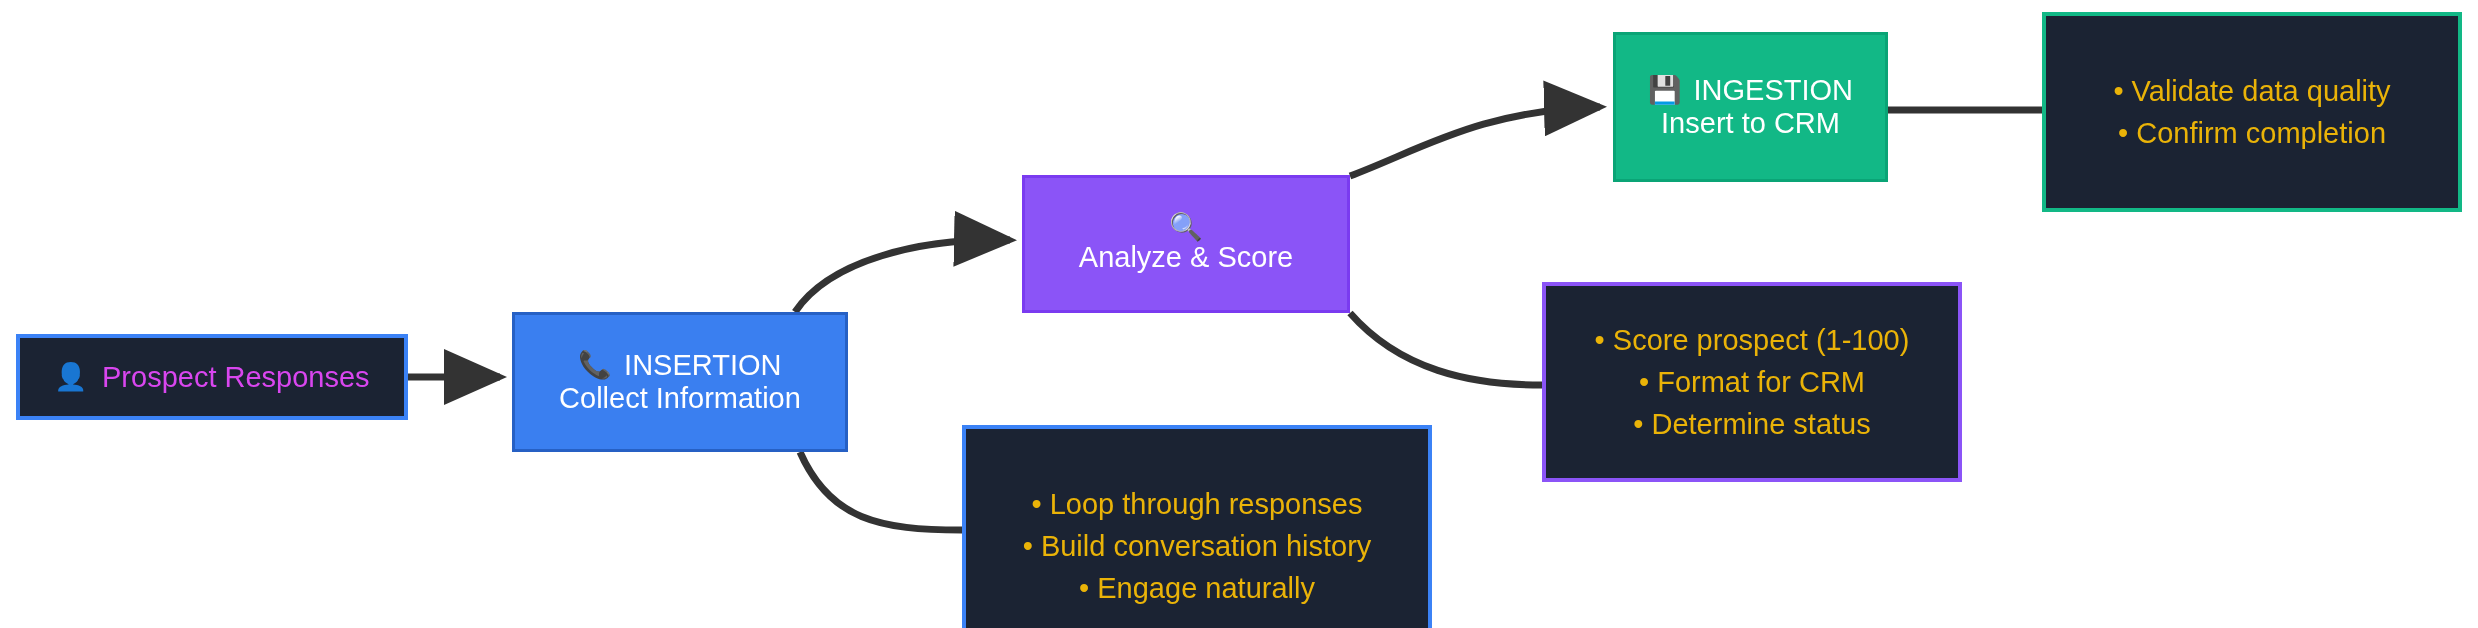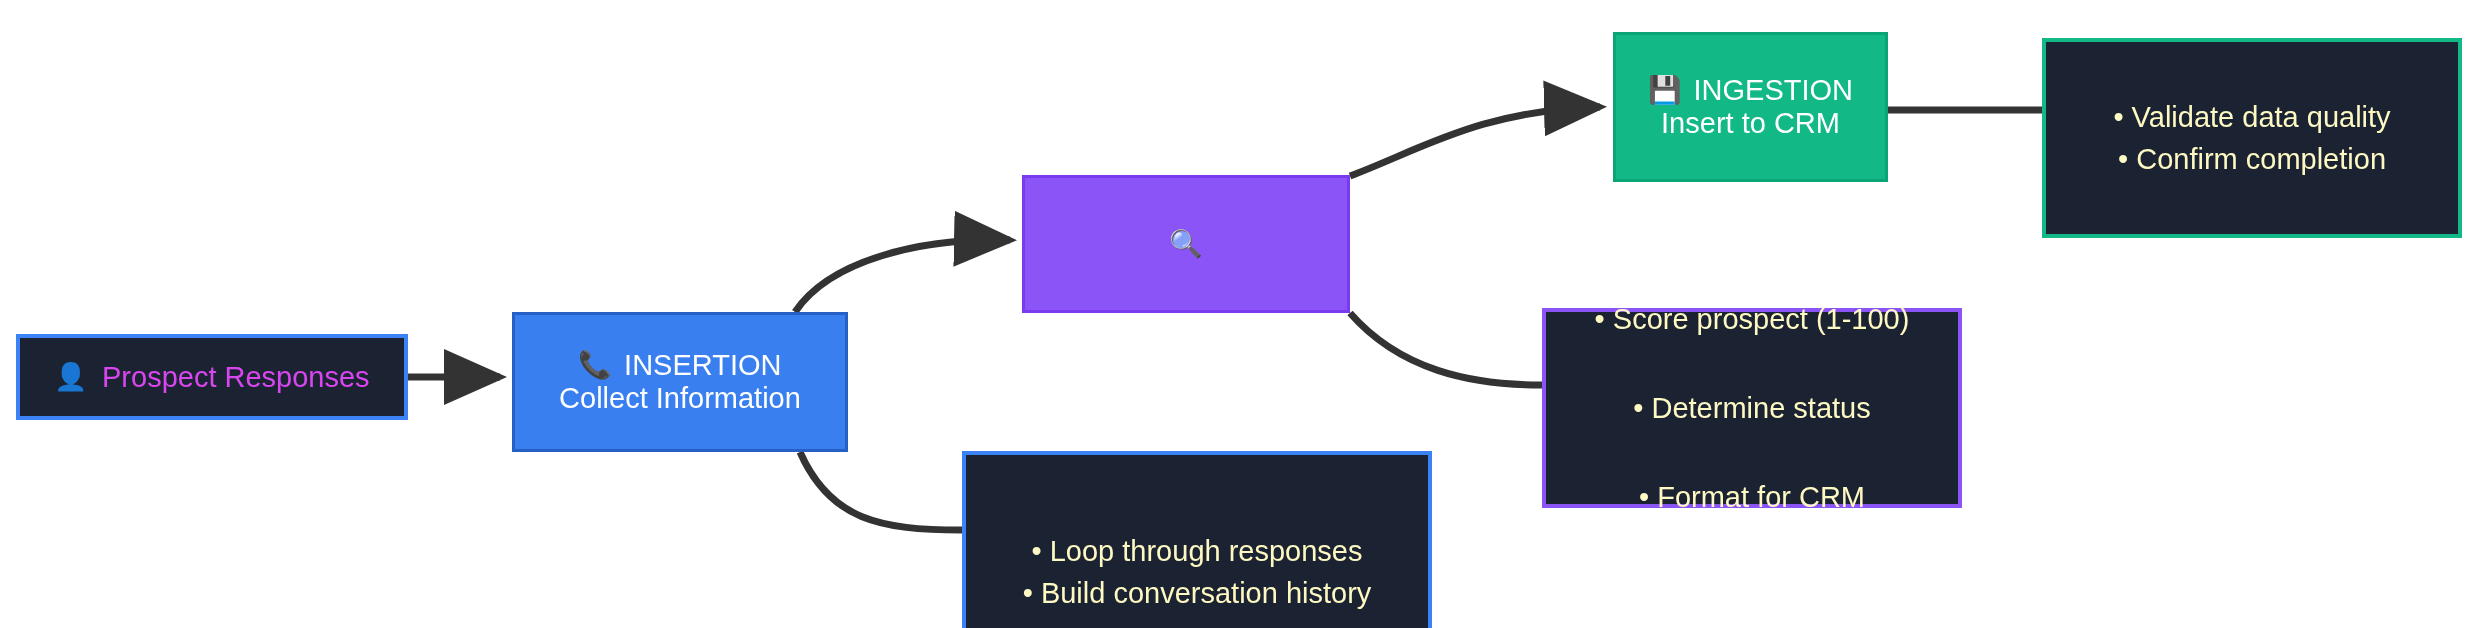--- a/index.html
+++ b/index.html
@@ -81,32 +81,31 @@
     position: absolute;
     box-sizing: border-box;
     background: #1b2333;
     border-style: solid;
     border-width: 4px;
     display: flex;
     flex-direction: column;
     align-items: center;
     justify-content: center;
     text-align: center;
-    color: #fef9c3;
+    color: #eab308;
     z-index: 3;
-    margin-top: 26px;
   }
   .detail .bullet {
     font-size: 29px;
     line-height: 1.18;
     white-space: nowrap;
     padding: 4px 0;
   }
   .detail-blue   { border-color: #3b82f6; }
-  .detail-purple { border-color: #8b54f7; gap: 47px; }
+  .detail-purple { border-color: #8b54f7; }
   .detail-green  { border-color: #12b886; }
 
   .icon {
     font-size: 27px;
     line-height: 1;
     display: inline-block;
   }
 </style>
 </head>
 <body>
@@ -143,39 +142,41 @@
       <span class="icon">📞</span>
       <span>INSERTION</span>
     </div>
     <div class="line2">Collect Information</div>
   </div>
 
   <div class="node proc node-qualification" style="left:1022px; top:175px; width:328px; height:138px;">
     <div class="line1">
       <span class="icon">🔍</span>
     </div>
+    <div class="line2">Analyze &amp; Score</div>
   </div>
 
   <div class="node proc node-insertion" style="left:1613px; top:32px; width:275px; height:150px;">
     <div class="line1">
       <span class="icon">💾</span>
       <span>INGESTION</span>
     </div>
     <div class="line2">Insert to CRM</div>
   </div>
 
   <div class="detail detail-blue" style="left:962px; top:425px; width:470px; height:242px;">
     <div class="bullet">• Loop through responses</div>
     <div class="bullet">• Build conversation history</div>
+    <div class="bullet">• Engage naturally</div>
   </div>
 
   <div class="detail detail-purple" style="left:1542px; top:282px; width:420px; height:200px;">
     <div class="bullet">• Score prospect (1-100)</div>
+    <div class="bullet">• Format for CRM</div>
     <div class="bullet">• Determine status</div>
-    <div class="bullet">• Format for CRM</div>
   </div>
 
   <div class="detail detail-green" style="left:2042px; top:12px; width:420px; height:200px;">
     <div class="bullet">• Validate data quality</div>
     <div class="bullet">• Confirm completion</div>
   </div>
 
 </div>
 
 </body></html>

